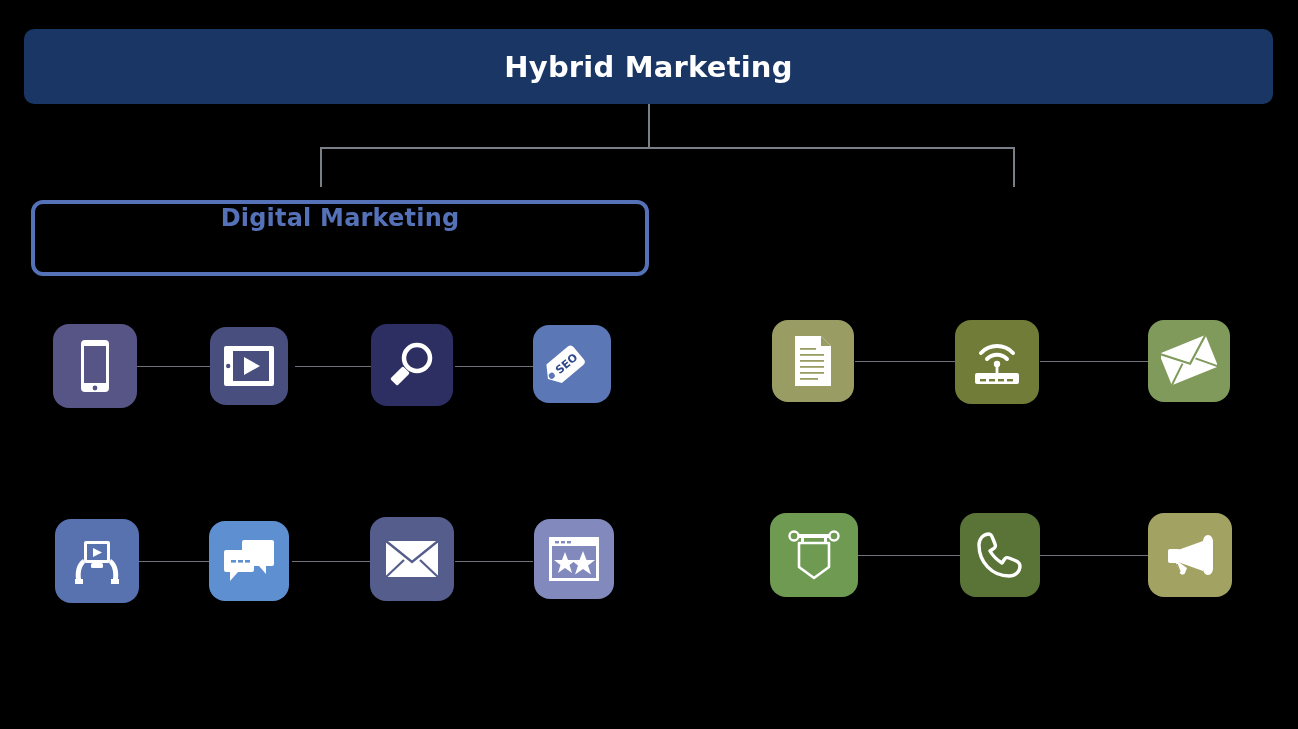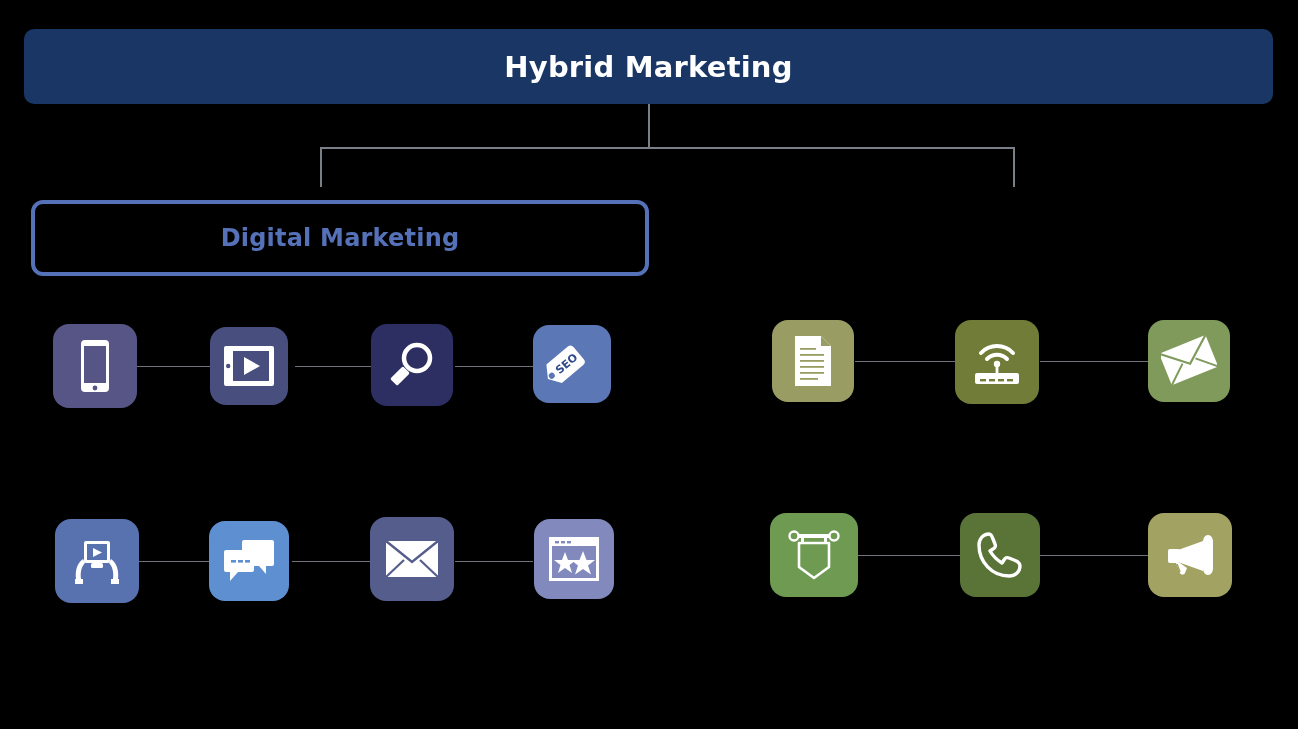--- a/index.html
+++ b/index.html
@@ -55,21 +55,21 @@
 
   
   .branch-box {
     position: absolute;
     box-sizing: border-box;
     border-radius: 12px;
     border-style: solid;
     border-width: 4px;
     background: transparent;
     display: flex;
-    align-items: center;
+    align-items: flex-start;
     justify-content: center;
   }
   .branch-title {
     font-size: 24px;
     font-weight: bold;
     letter-spacing: 0.2px;
     white-space: nowrap;
   }
   #branch-box-digital      { left: 31px;  top: 200px; width: 618px; height: 76px; }
   #branch-box-traditional  { left: 746px; top: 199px; width: 520px; height: 76px; }

